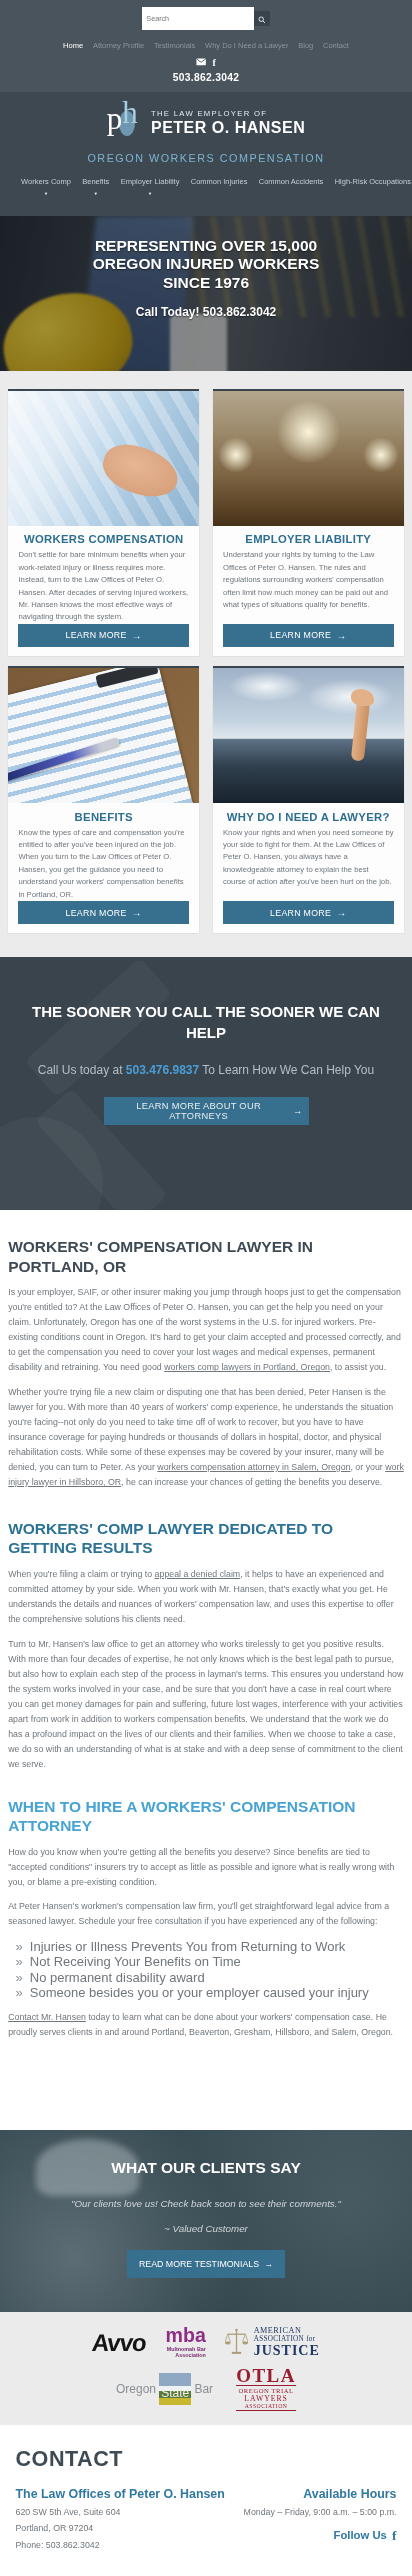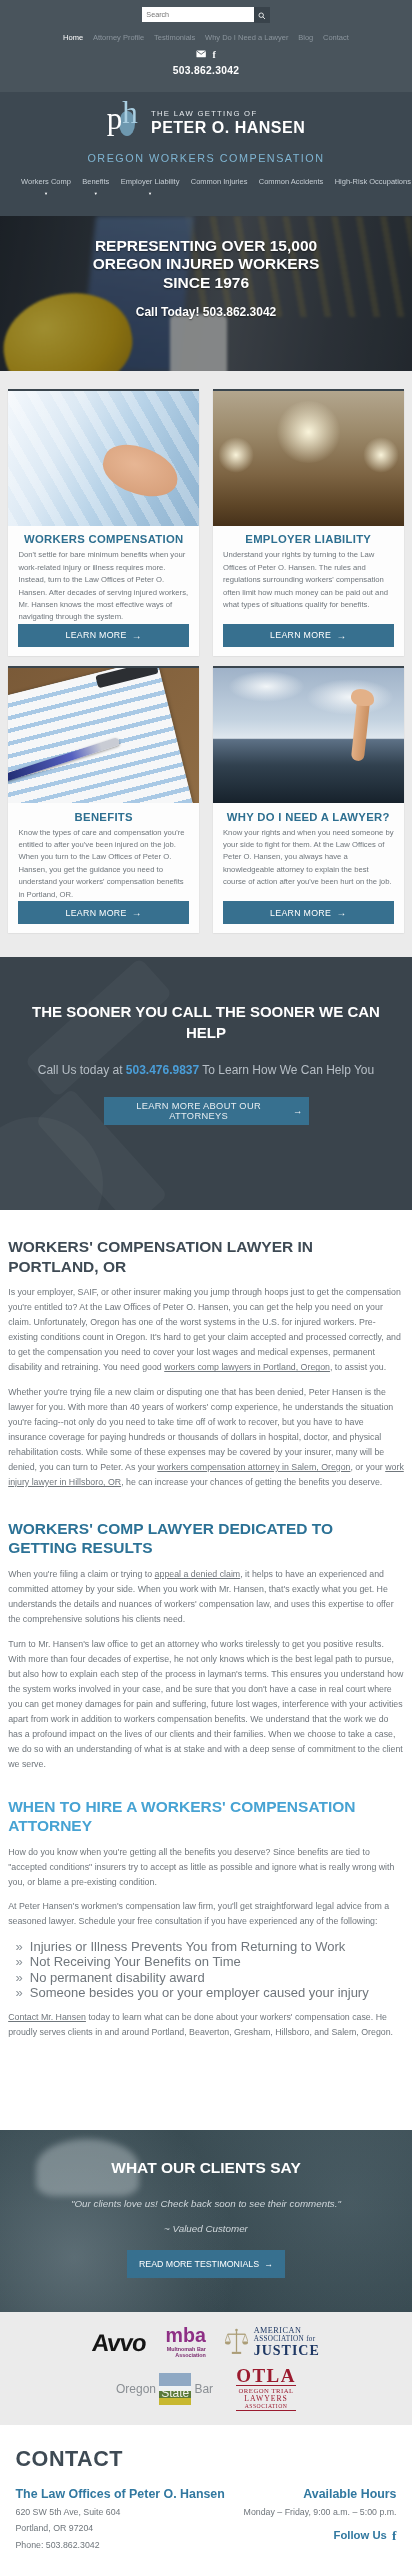--- a/index.html
+++ b/index.html
@@ -1,21 +1,21 @@
 <!DOCTYPE html>
 <html style="font-size:8.2px"><head>
 <meta charset="utf-8">
 <style>
   html,body{margin:0;padding:0;}
   body{width:412px;font-family:"Liberation Sans",sans-serif;background:#fff;}
   a{text-decoration:none;color:inherit;cursor:pointer;}
   
   .topbar{height:92px;background:#49545c;box-sizing:border-box;padding-top:7.2px;}
   .search-wrap{display:flex;justify-content:center;align-items:center;}
-  .search-wrap input{width:112px;height:15px;border:none;padding:0 4.1px;font-size:7.2px;color:#333;outline:none;box-sizing:border-box;font-family:"Liberation Sans",sans-serif;}
+  .search-wrap input{width:112px;height:23px;border:none;padding:0 4.1px;font-size:7.2px;color:#333;outline:none;box-sizing:border-box;font-family:"Liberation Sans",sans-serif;}
   .search-btn{width:15.5px;height:15.5px;background:#39434b;border:none;display:flex;align-items:center;justify-content:center;cursor:pointer;}
   .utilnav{margin-top:10.8px;display:flex;justify-content:center;gap:9.8px;font-size:7.5px;color:#8b959d;}
   .utilnav a.active{color:#fff;}
   .social-row{margin-top:7.7px;display:flex;justify-content:center;align-items:center;gap:6.2px;}
   .fb-glyph{color:#fff;font-family:"Liberation Serif",serif;font-weight:bold;font-size:9.8px;line-height:1;}
   .topbar-phone{margin-top:4.6px;text-align:center;color:#fff;font-size:10.3px;font-weight:bold;letter-spacing:0.3px;}
   
   .logoband{height:124px;background:#3d4851;box-sizing:border-box;padding-top:12.4px;}
   .logo{display:flex;justify-content:center;align-items:center;gap:8.2px;}
   .mono{position:relative;width:36px;height:37px;}
@@ -164,21 +164,21 @@
 </header>
 
 <div class="logoband">
   <a class="logo">
     <span class="mono">
       <span class="mono-ellipse"></span>
       <span class="mp">p</span>
       <span class="mh">h</span>
     </span>
     <span class="logo-text">
-      <span class="logo-l1">THE LAW GETTING OF</span>
+      <span class="logo-l1">THE LAW EMPLOYER OF</span>
       <span class="logo-l2">PETER O. HANSEN</span>
     </span>
   </a>
   <div class="tagline">OREGON WORKERS COMPENSATION</div>
   <nav class="mainnav">
     <a class="mn-item">
       <span>Workers Comp</span>
       <span class="mn-caret">▼</span>
     </a>
     <a class="mn-item">

